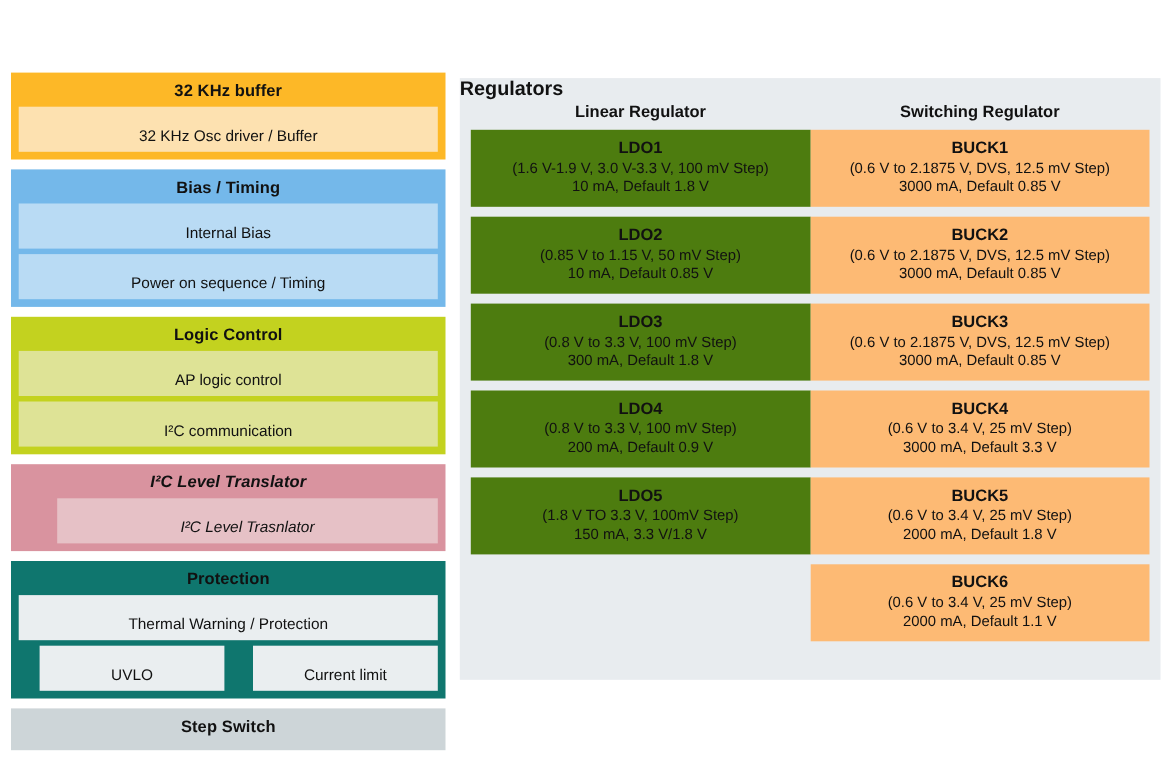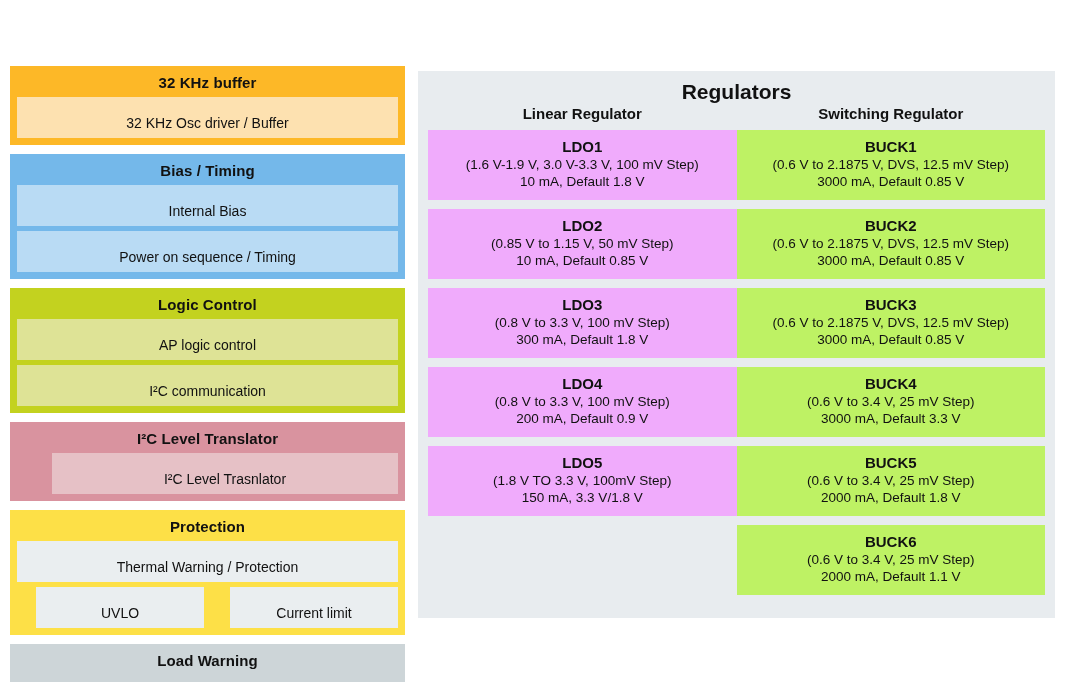--- a/index.html
+++ b/index.html
@@ -55,43 +55,42 @@
     gap: 7px;
   }
   .sub-row .sub { flex: 1 1 0; margin-bottom: 0; margin-left: 19px; }
 
   .g-osc   { background: #fdb827; }
   .g-osc   .sub { background: #fde1b0; }
   .g-bias  { background: #74b8ea; }
   .g-bias  .sub { background: #b9dbf4; }
   .g-logic { background: #c3d21f; }
   .g-logic .sub { background: #dee396; }
-  .g-i2c   { background: #d9939f; }
+  .g-i2c   { background: #d9939f; font-style: italic; }
   .g-i2c   .sub { background: #e6c1c6; margin-left: 35px; }
-  .g-prot  { background: #fde047; }
+  .g-prot  { background: #0f766e; }
   .g-prot  .sub { background: #eaeef0; }
   .g-load  { background: #cdd5d8; }
   .g-load  .sub { background: #eaeef0; }
 
   
   .right-panel {
     position: absolute;
     left: 418px;
     top: 71px;
     width: 637px;
     height: 547px;
     background: #e8ecef;
     box-sizing: border-box;
   }
   .panel-title {
-    text-align: center;
-    font-weight: bold;
-    font-size: 21px;
+    text-align: left;
+    font-weight: bold;
+    font-size: 18px;
     line-height: 18px;
-    padding-top: 12px;
   }
   .cols {
     display: flex;
     padding: 0 10px;
     box-sizing: border-box;
     gap: 0;
   }
   .col { flex: 1 1 0; }
   .col-title {
     text-align: center;
@@ -110,22 +109,22 @@
   .reg-name {
     font-weight: bold;
     font-size: 15px;
     line-height: 19px;
   }
   .reg-line {
     font-size: 13.5px;
     line-height: 17px;
     white-space: nowrap;
   }
-  .col-ldo .reg { background: #f0abfc; }
-  .col-buck .reg { background: #bef264; }
+  .col-ldo .reg { background: #4d7c0f; }
+  .col-buck .reg { background: #fdba74; }
   .reg-spacer {
     height: 70px;
     margin-bottom: 9px;
   }
 </style>
 </head>
 <body>
 
 <div id="canvas">
 
@@ -156,21 +155,21 @@
     <div class="group g-prot">
       <div class="group-title">Protection</div>
       <div class="sub">Thermal Warning / Protection</div>
       <div class="sub-row">
         <div class="sub">UVLO</div>
         <div class="sub">Current limit</div>
       </div>
     </div>
 
     <div class="group g-load">
-      <div class="group-title">Load Warning</div>
+      <div class="group-title">Step Switch</div>
     </div>
 
   </div>
 
   <div class="right-panel">
     <div class="panel-title">Regulators</div>
 
     <div class="cols">
 
       <div class="col col-ldo">

